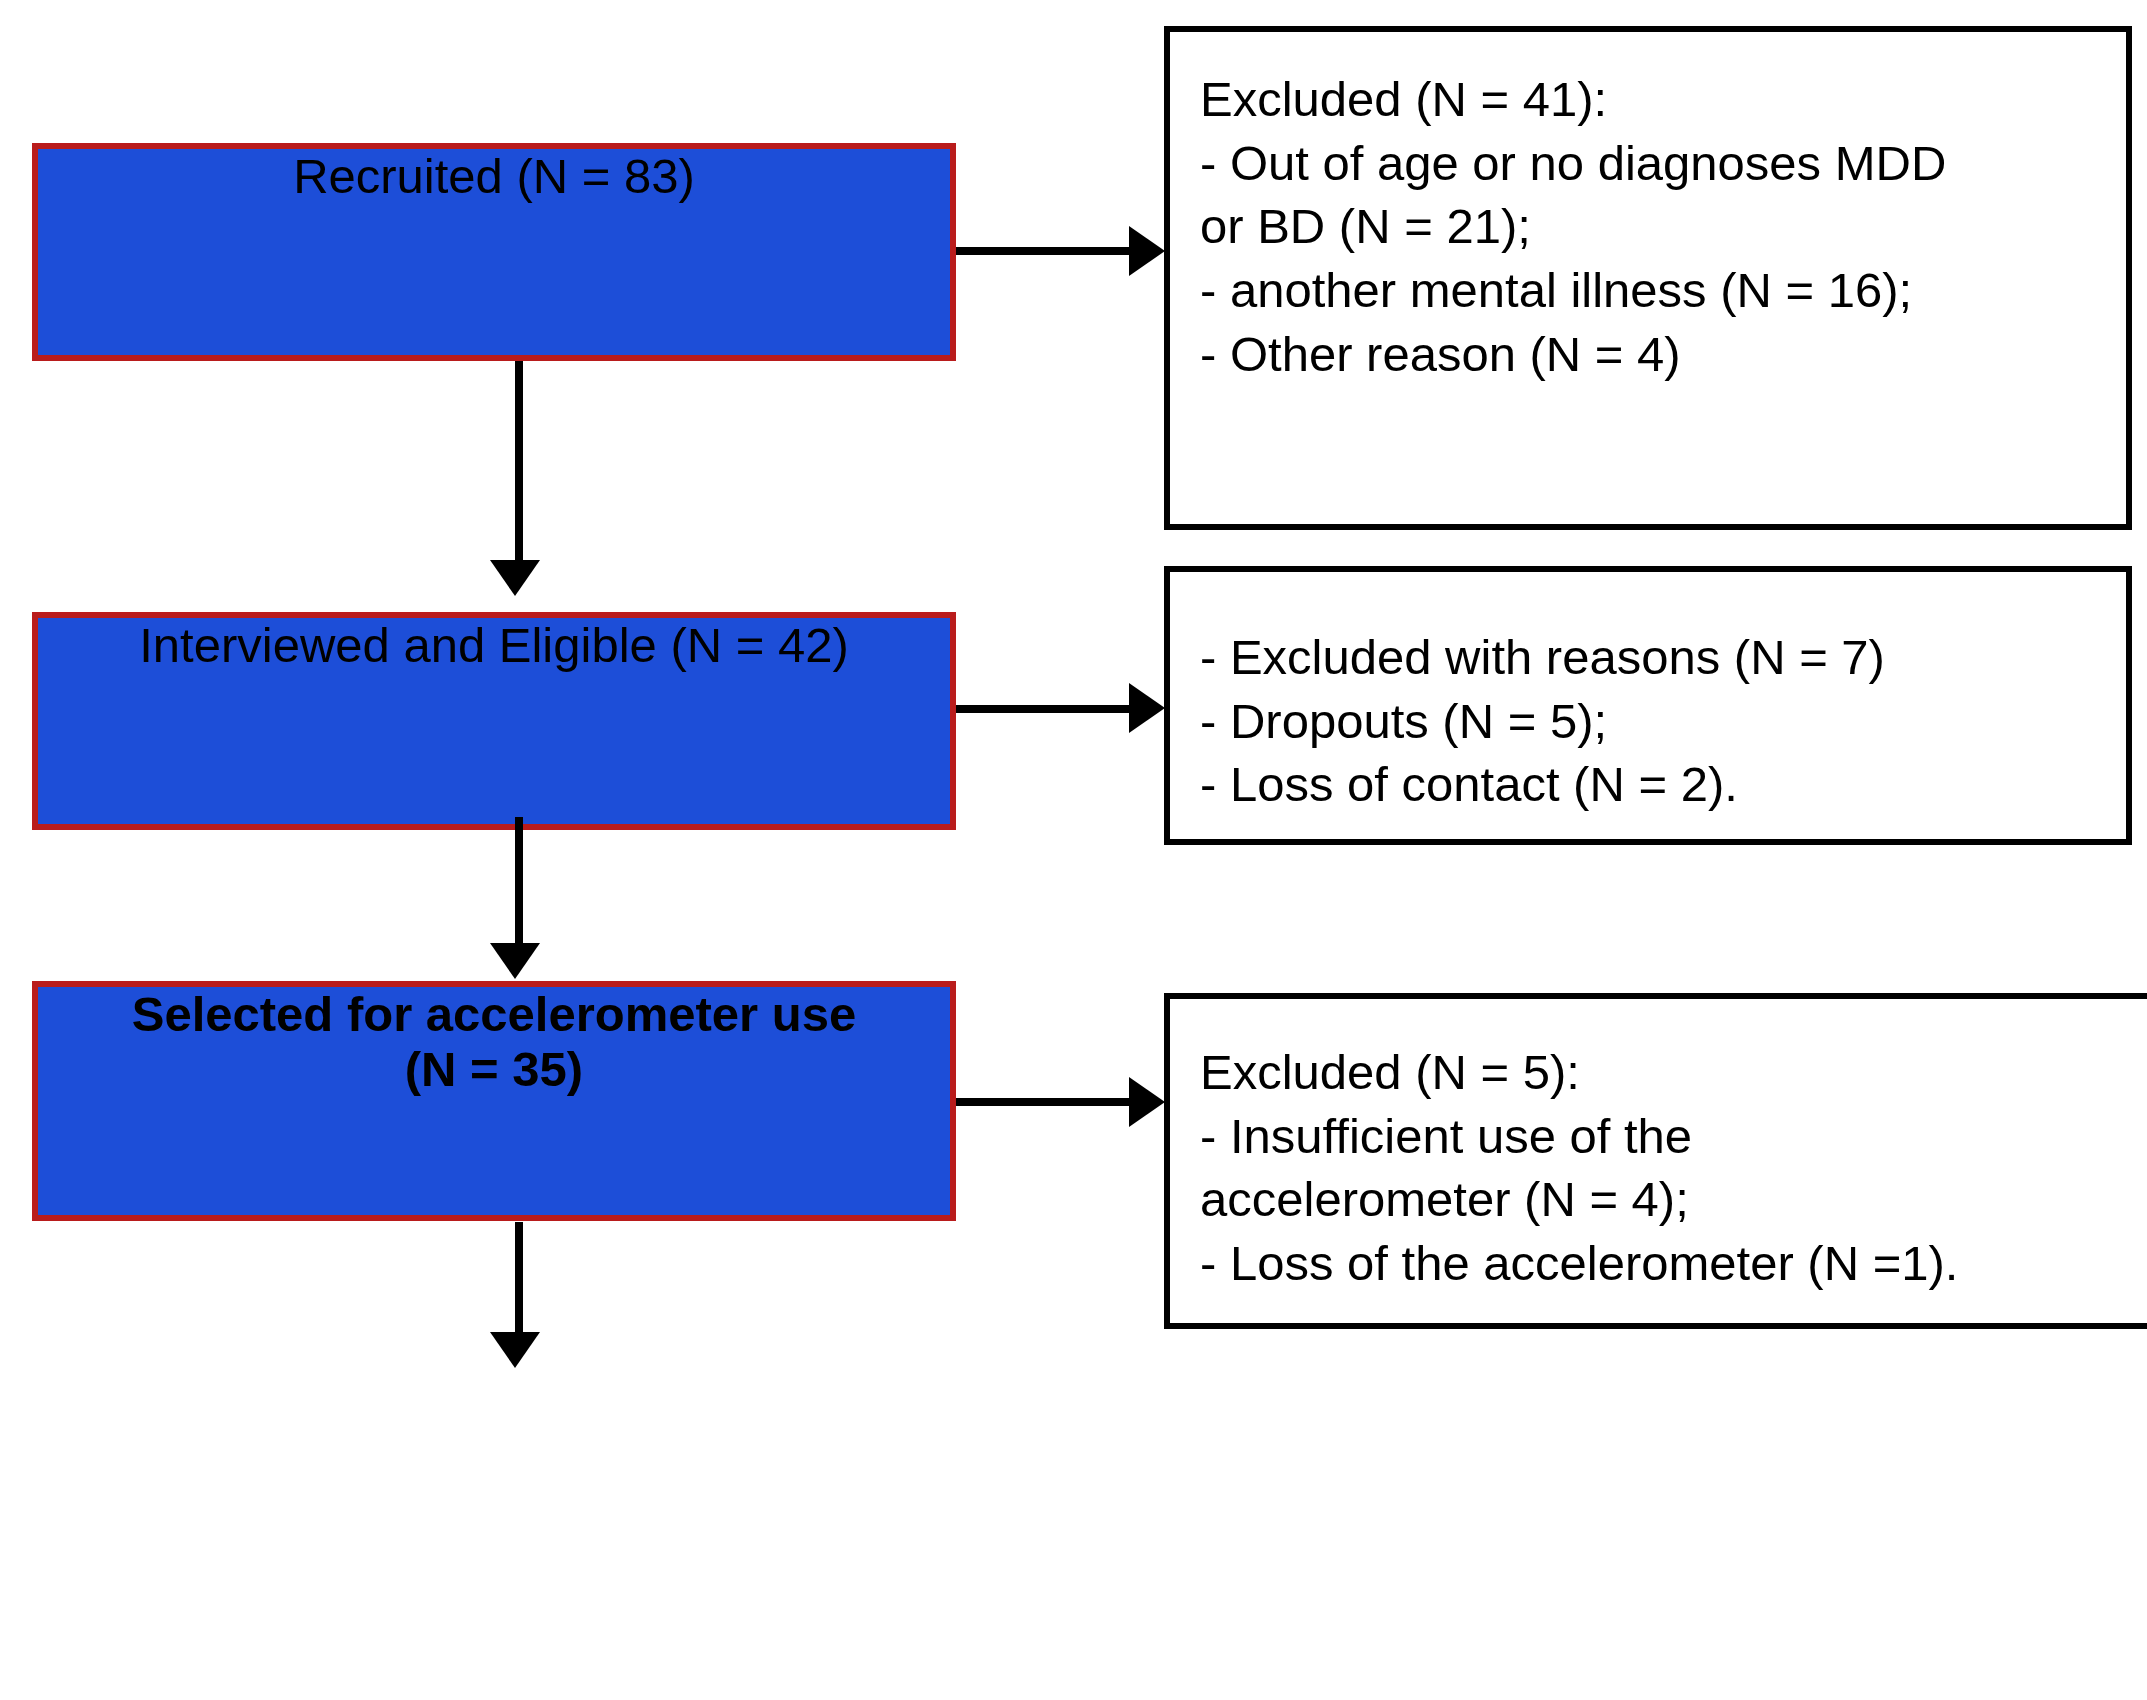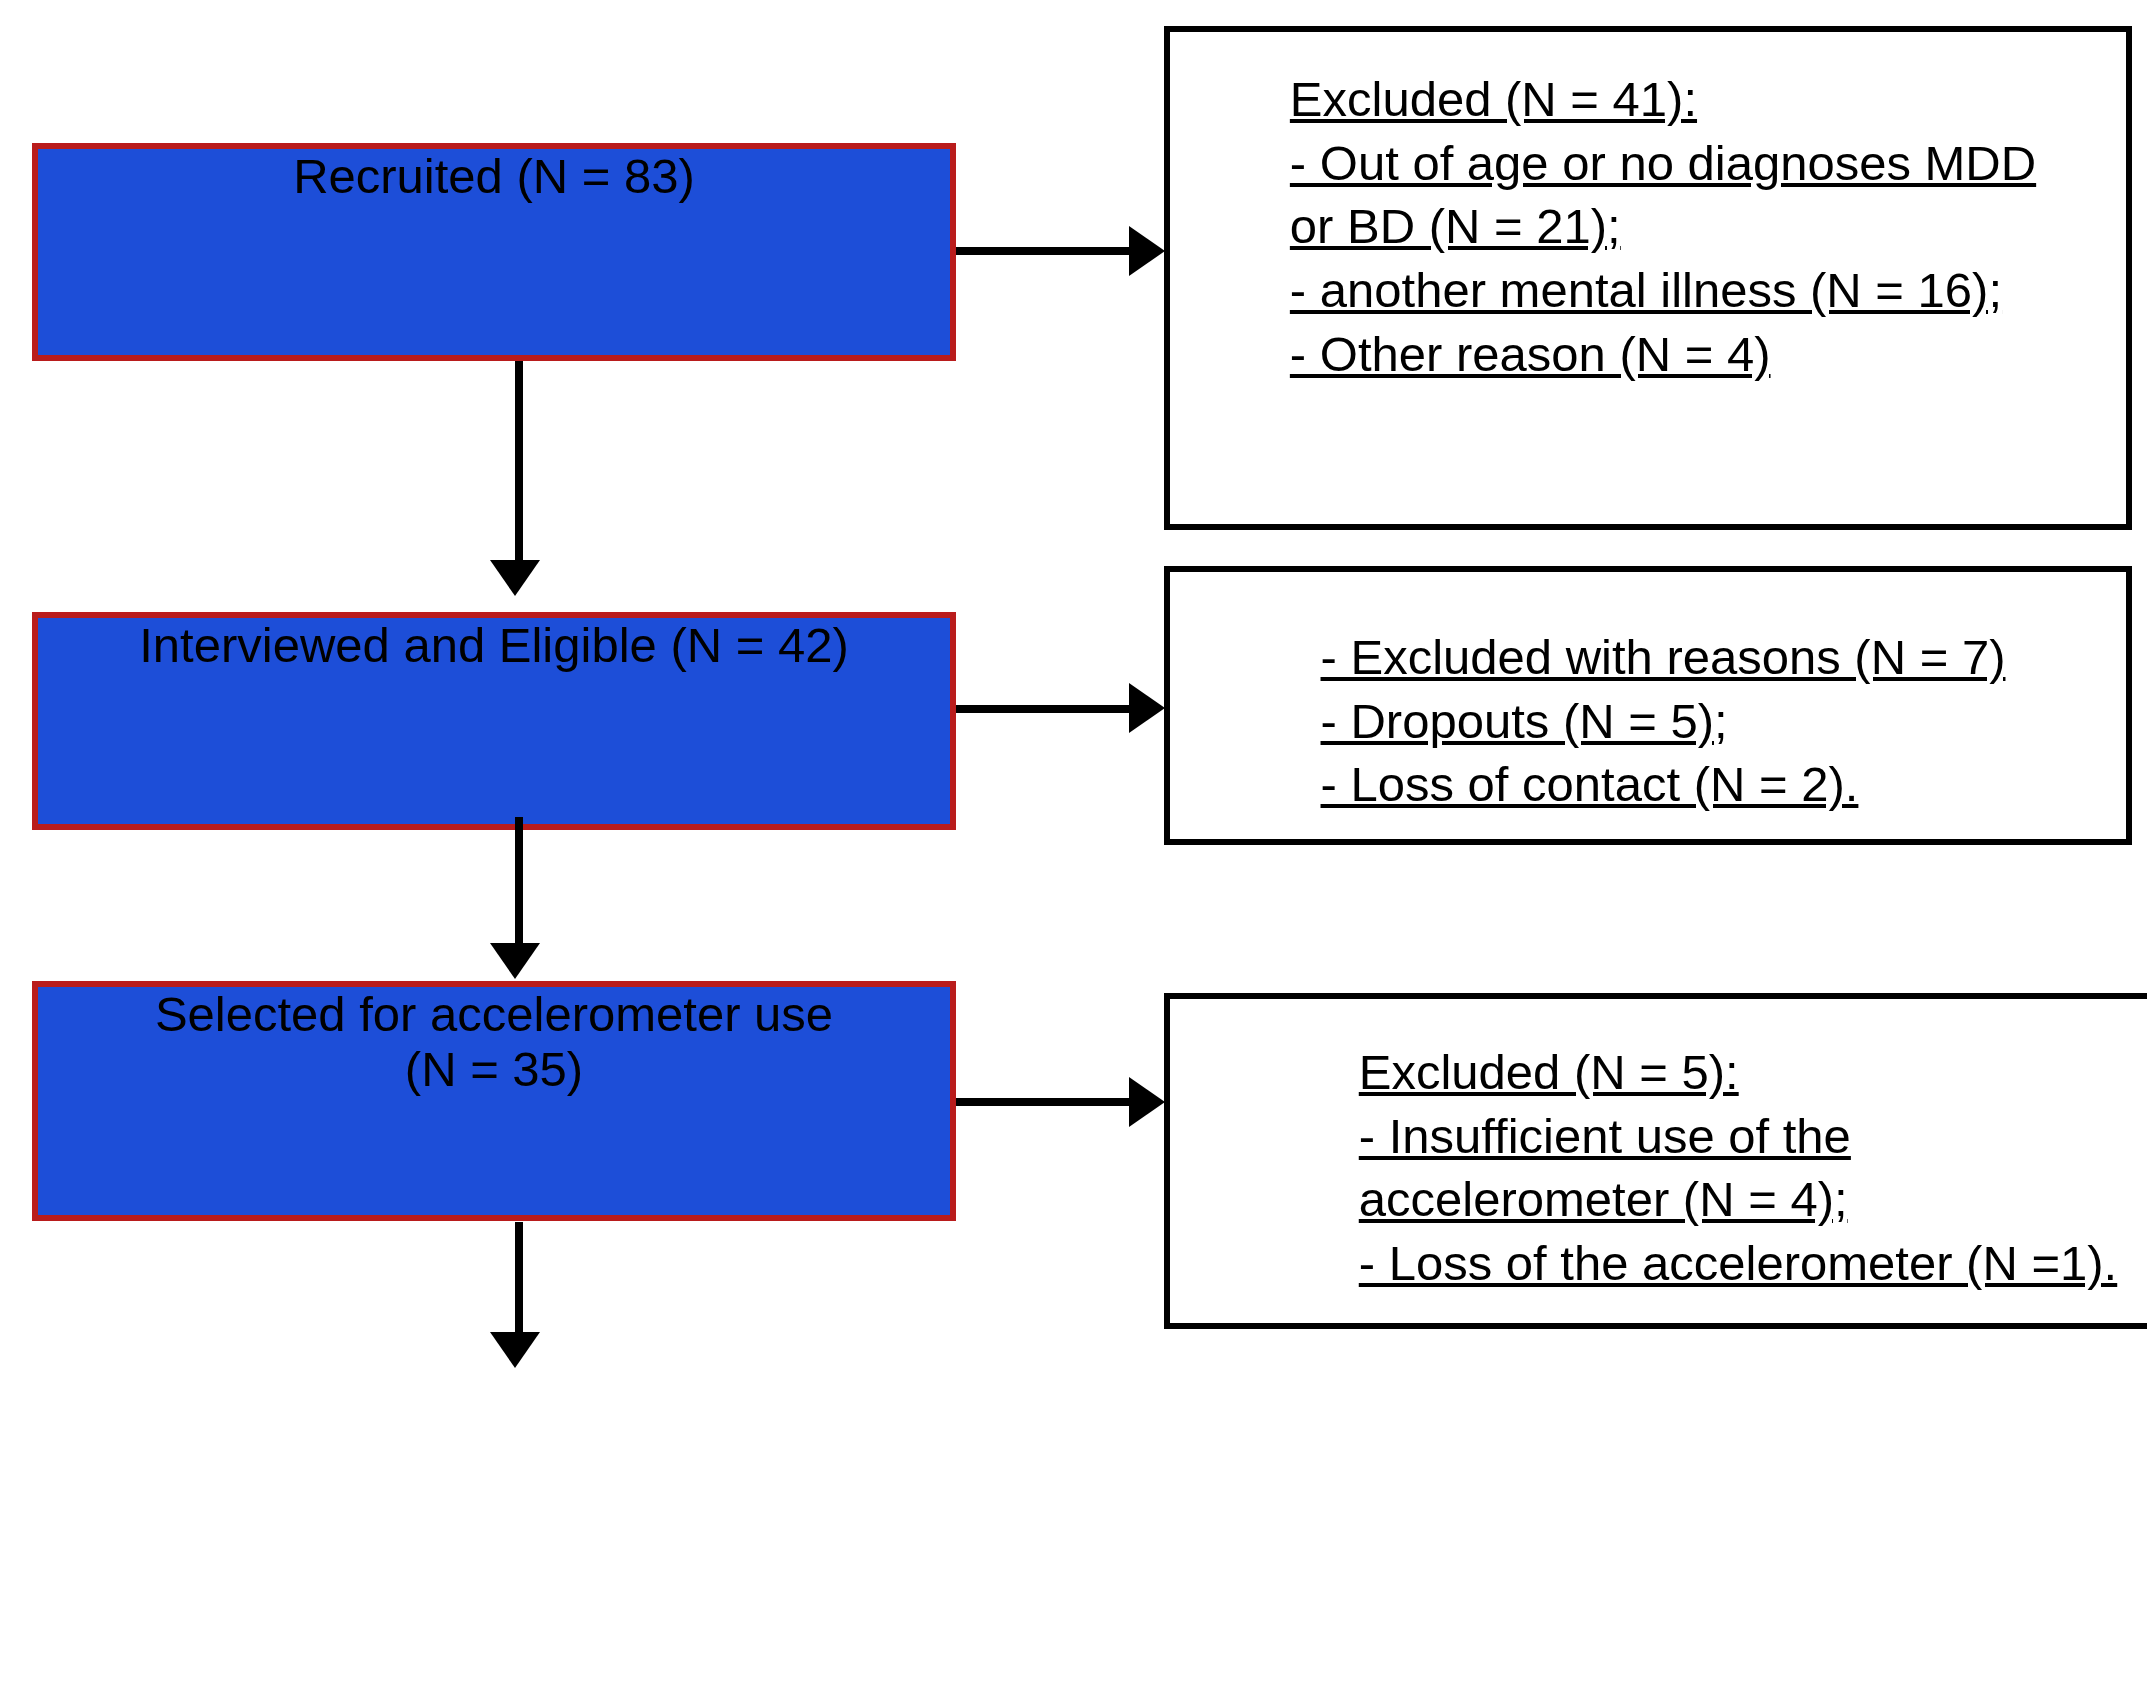--- a/index.html
+++ b/index.html
@@ -33,34 +33,33 @@
     white-space: pre-line;
     padding: 0 12px;
   }
   .sidebox {
     position: absolute;
     box-sizing: border-box;
     border: 6px solid #000000;
     background: #ffffff;
     display: flex;
     align-items: flex-start;
-    justify-content: center;
-    text-decoration: underline;
+    justify-content: flex-start;
   }
   .sidebox .label {
     font-size: 49px;
     line-height: 1.30;
     text-align: left;
     white-space: pre-line;
   }
 
   
   #node-recruited      { left: 32px;  top: 143px;  width: 924px; height: 218px; }
   #node-interviewed    { left: 32px;  top: 599px;  width: 924px; height: 218px; margin-top: 13px; }
-  #node-selected       { left: 32px;  top: 981px; width: 924px; height: 240px; }
+  #node-selected       { left: 32px;  top: 981px; width: 924px; height: 240px; font-weight: bold; }
   #node-analyzed       { left: 32px;  top: 1372px; width: 924px; height: 304px; }
 
   #node-recruited .label   { padding-top: 0; }
   #node-interviewed .label { }
   #node-selected .label    { }
   #node-analyzed .label    { }
 
   
   #box-excl-1 { left: 1164px; top: 26px;   width: 968px; height: 504px; }
   #box-excl-2 { left: 1164px; top: 566px;  width: 968px; height: 279px; }

